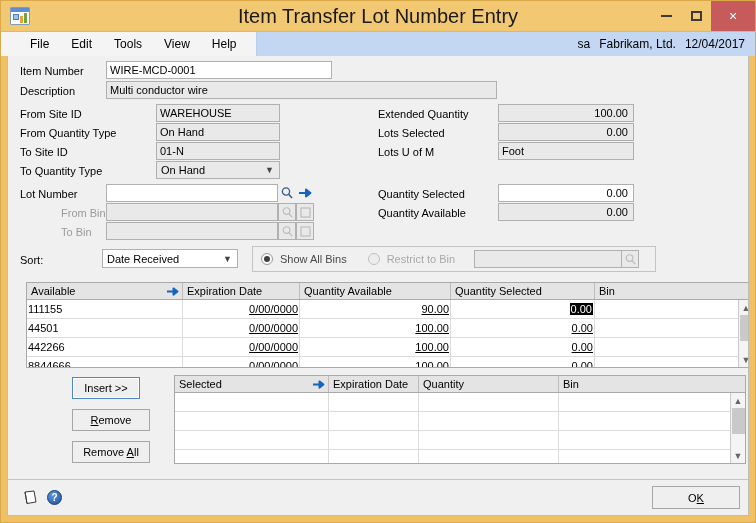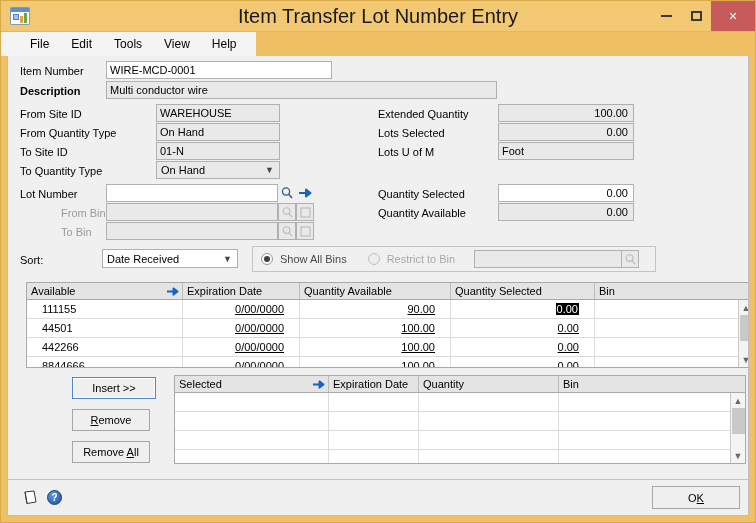--- a/index.html
+++ b/index.html
@@ -118,21 +118,21 @@
   .grid { position: absolute; border: 1px solid #a9a9a9; background: #fff; overflow: hidden; }
   .ghead { display: flex; height: 17px; background: #e4e4e4; border-bottom: 1px solid #a9a9a9; }
   .gh {
     font-size: 11px; line-height: 16px; padding-left: 4px;
     border-right: 1px solid #bcbcbc; position: relative;
     white-space: nowrap; overflow: hidden;
   }
   .gh.last { border-right: none; }
   .grow { display: flex; height: 19px; border-bottom: 1px solid #dcdcdc; }
   .gc {
-    font-size: 11px; line-height: 18px; padding: 0 15px;
+    font-size: 11px; line-height: 18px; padding: 0 1px;
     border-right: 1px solid #dcdcdc; white-space: nowrap; overflow: hidden;
   }
   .gc.num { text-align: right; text-decoration: underline; }
   .gc.last { border-right: none; }
   .sel-inv { background: #000; color: #fff; padding: 0 1px; }
   .gscroll {
     position: absolute; top: 0; right: 0; bottom: 0; width: 15px;
     background: #f4f4f4; border-left: 1px solid #c9c9c9;
     display: flex; flex-direction: column; align-items: center;
   }
@@ -199,28 +199,33 @@
   </div>
 
   <div class="menubar">
     <div class="menu-left">
       <div class="menu-item">File</div>
       <div class="menu-item">Edit</div>
       <div class="menu-item">Tools</div>
       <div class="menu-item">View</div>
       <div class="menu-item">Help</div>
     </div>
+    <div class="menu-right">
+      <span>sa</span>
+      <span>Fabrikam, Ltd.</span>
+      <span>12/04/2017</span>
+    </div>
   </div>
 
   <div class="body">
 
     <div class="pane lbl" style="left:12px; top:6px;">Item Number</div>
     <div class="pane fld white" style="left:98px; top:5px; width:226px;">WIRE-MCD-0001</div>
 
-    <div class="pane lbl" style="left:12px; top:26px;font-weight:bold;">Description</div>
+    <div class="pane lbl" style="left:12px; top:26px;">Description</div>
     <div class="pane fld" style="left:98px; top:25px; width:391px;">Multi conductor wire</div>
 
     <div class="pane lbl" style="left:12px; top:49px;">From Site ID</div>
     <div class="pane fld" style="left:148px; top:48px; width:124px;">WAREHOUSE</div>
 
     <div class="pane lbl" style="left:12px; top:68px;">From Quantity Type</div>
     <div class="pane fld" style="left:148px; top:67px; width:124px;">On Hand</div>
 
     <div class="pane lbl" style="left:12px; top:87px;">To Site ID</div>
     <div class="pane fld" style="left:148px; top:86px; width:124px;">01-N</div>
@@ -359,21 +364,21 @@
         </div>
       <div class="scroll-head-pad"></div>
       <div class="gscroll" style="top:17px;">
         <div class="arw">▲</div>
         <div class="thumb"></div>
         <div class="track"></div>
         <div class="arw">▼</div>
       </div>
     </div>
 
-    <div class="pane btn focus" style="left:64px; top:321px; width:84px;">
+    <div class="pane btn focus" style="left:64px; top:321px; width:68px;">
       <span>Insert &gt;&gt;</span>
     </div>
     <div class="pane btn" style="left:64px; top:353px; width:78px;">
       <span><span class="mn">R</span>emove</span>
     </div>
     <div class="pane btn" style="left:64px; top:385px; width:78px;">
       <span>Remove <span class="mn">A</span>ll</span>
     </div>
 
     <div class="grid" style="left:166px; top:319px; width:572px; height:89px;">

